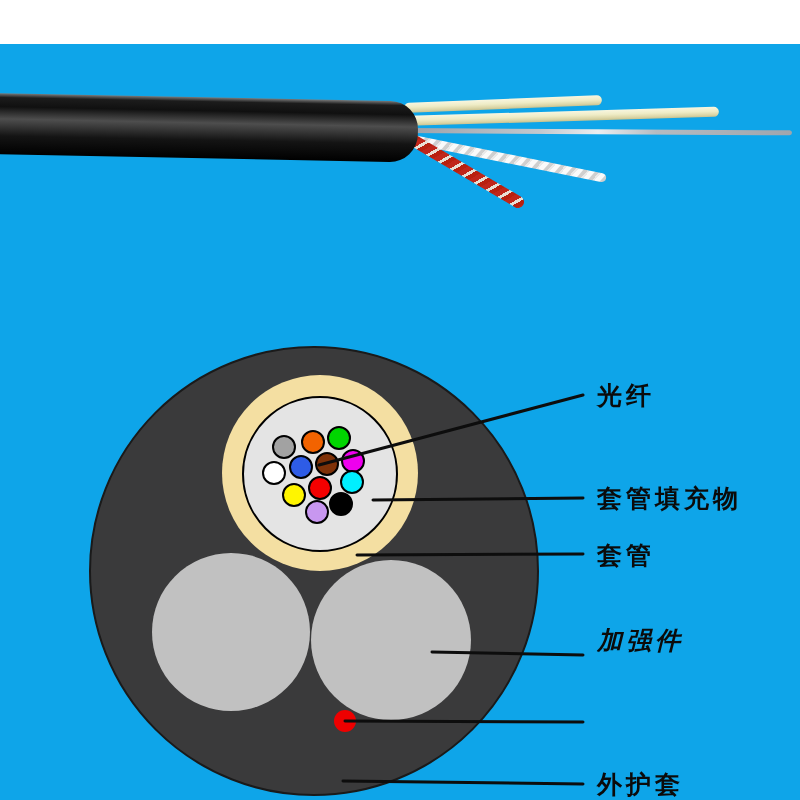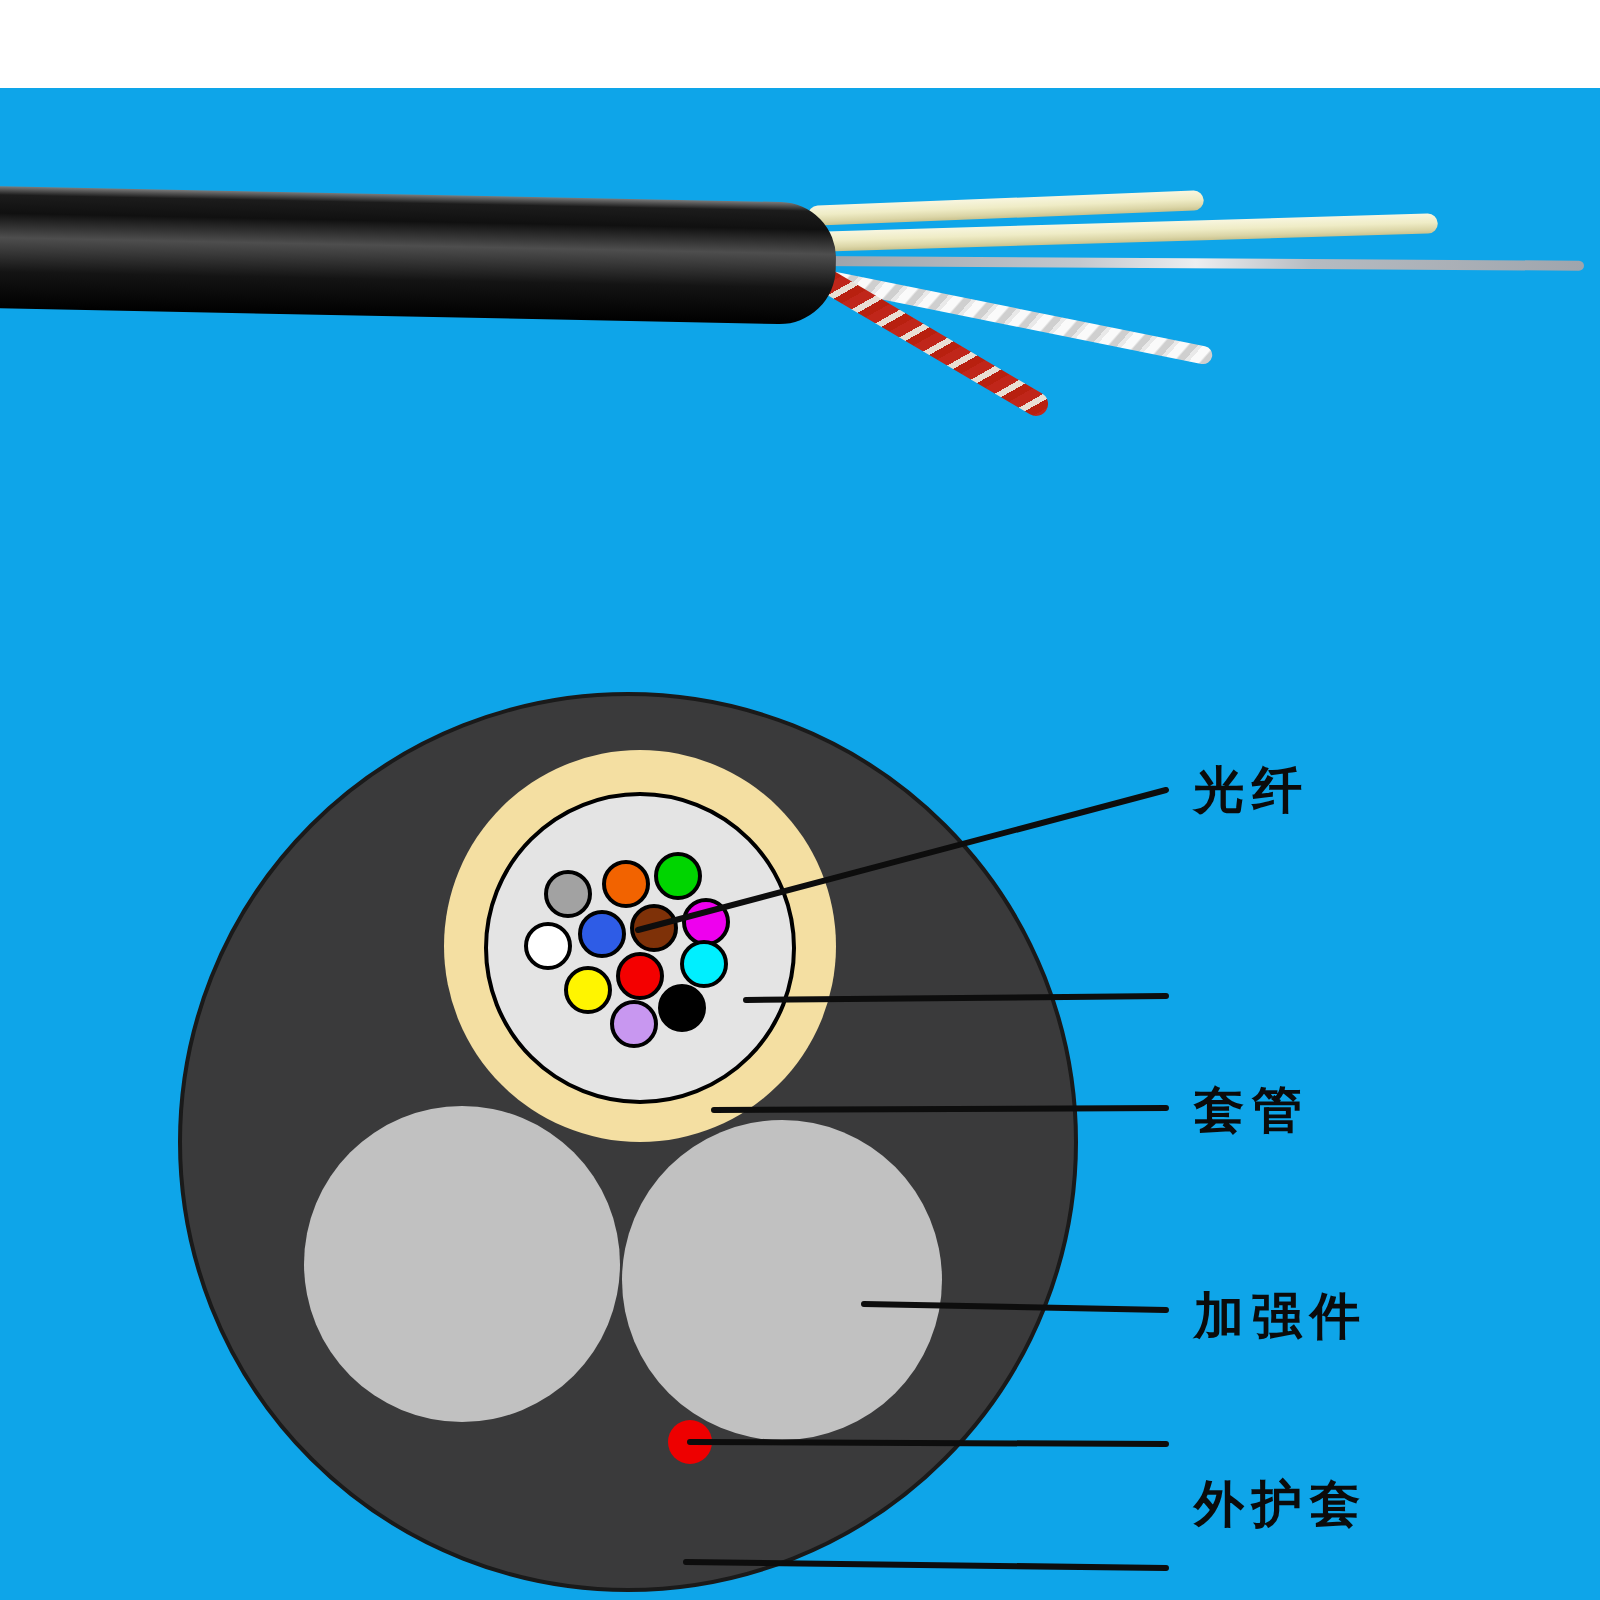--- a/index.html
+++ b/index.html
@@ -93,16 +93,17 @@
   <svg id="lines" viewBox="0 0 800 800">
     <line class="leader" x1="319" y1="421" x2="583" y2="351"></line>
     <line class="leader" x1="373" y1="456" x2="583" y2="454"></line>
     <line class="leader" x1="357" y1="511" x2="583" y2="510"></line>
     <line class="leader" x1="432" y1="608" x2="583" y2="611"></line>
     <line class="leader" x1="345" y1="677" x2="583" y2="678"></line>
     <line class="leader" x1="343" y1="737" x2="583" y2="740"></line>
   </svg>
 
   <div class="label" style="top:351px;">光纤</div>
+  <div class="label" style="top:454px;">套管填充物</div>
   <div class="label" style="top:511px;">套管</div>
-  <div class="label" style="top:614px;">加强件</div>
-  <div class="label" style="top:708px;">外护套</div>
+  <div class="label" style="top:596px;font-style:italic;">加强件</div>
+  <div class="label" style="top:740px;">外护套</div>
 </div>
 
 </body></html>

